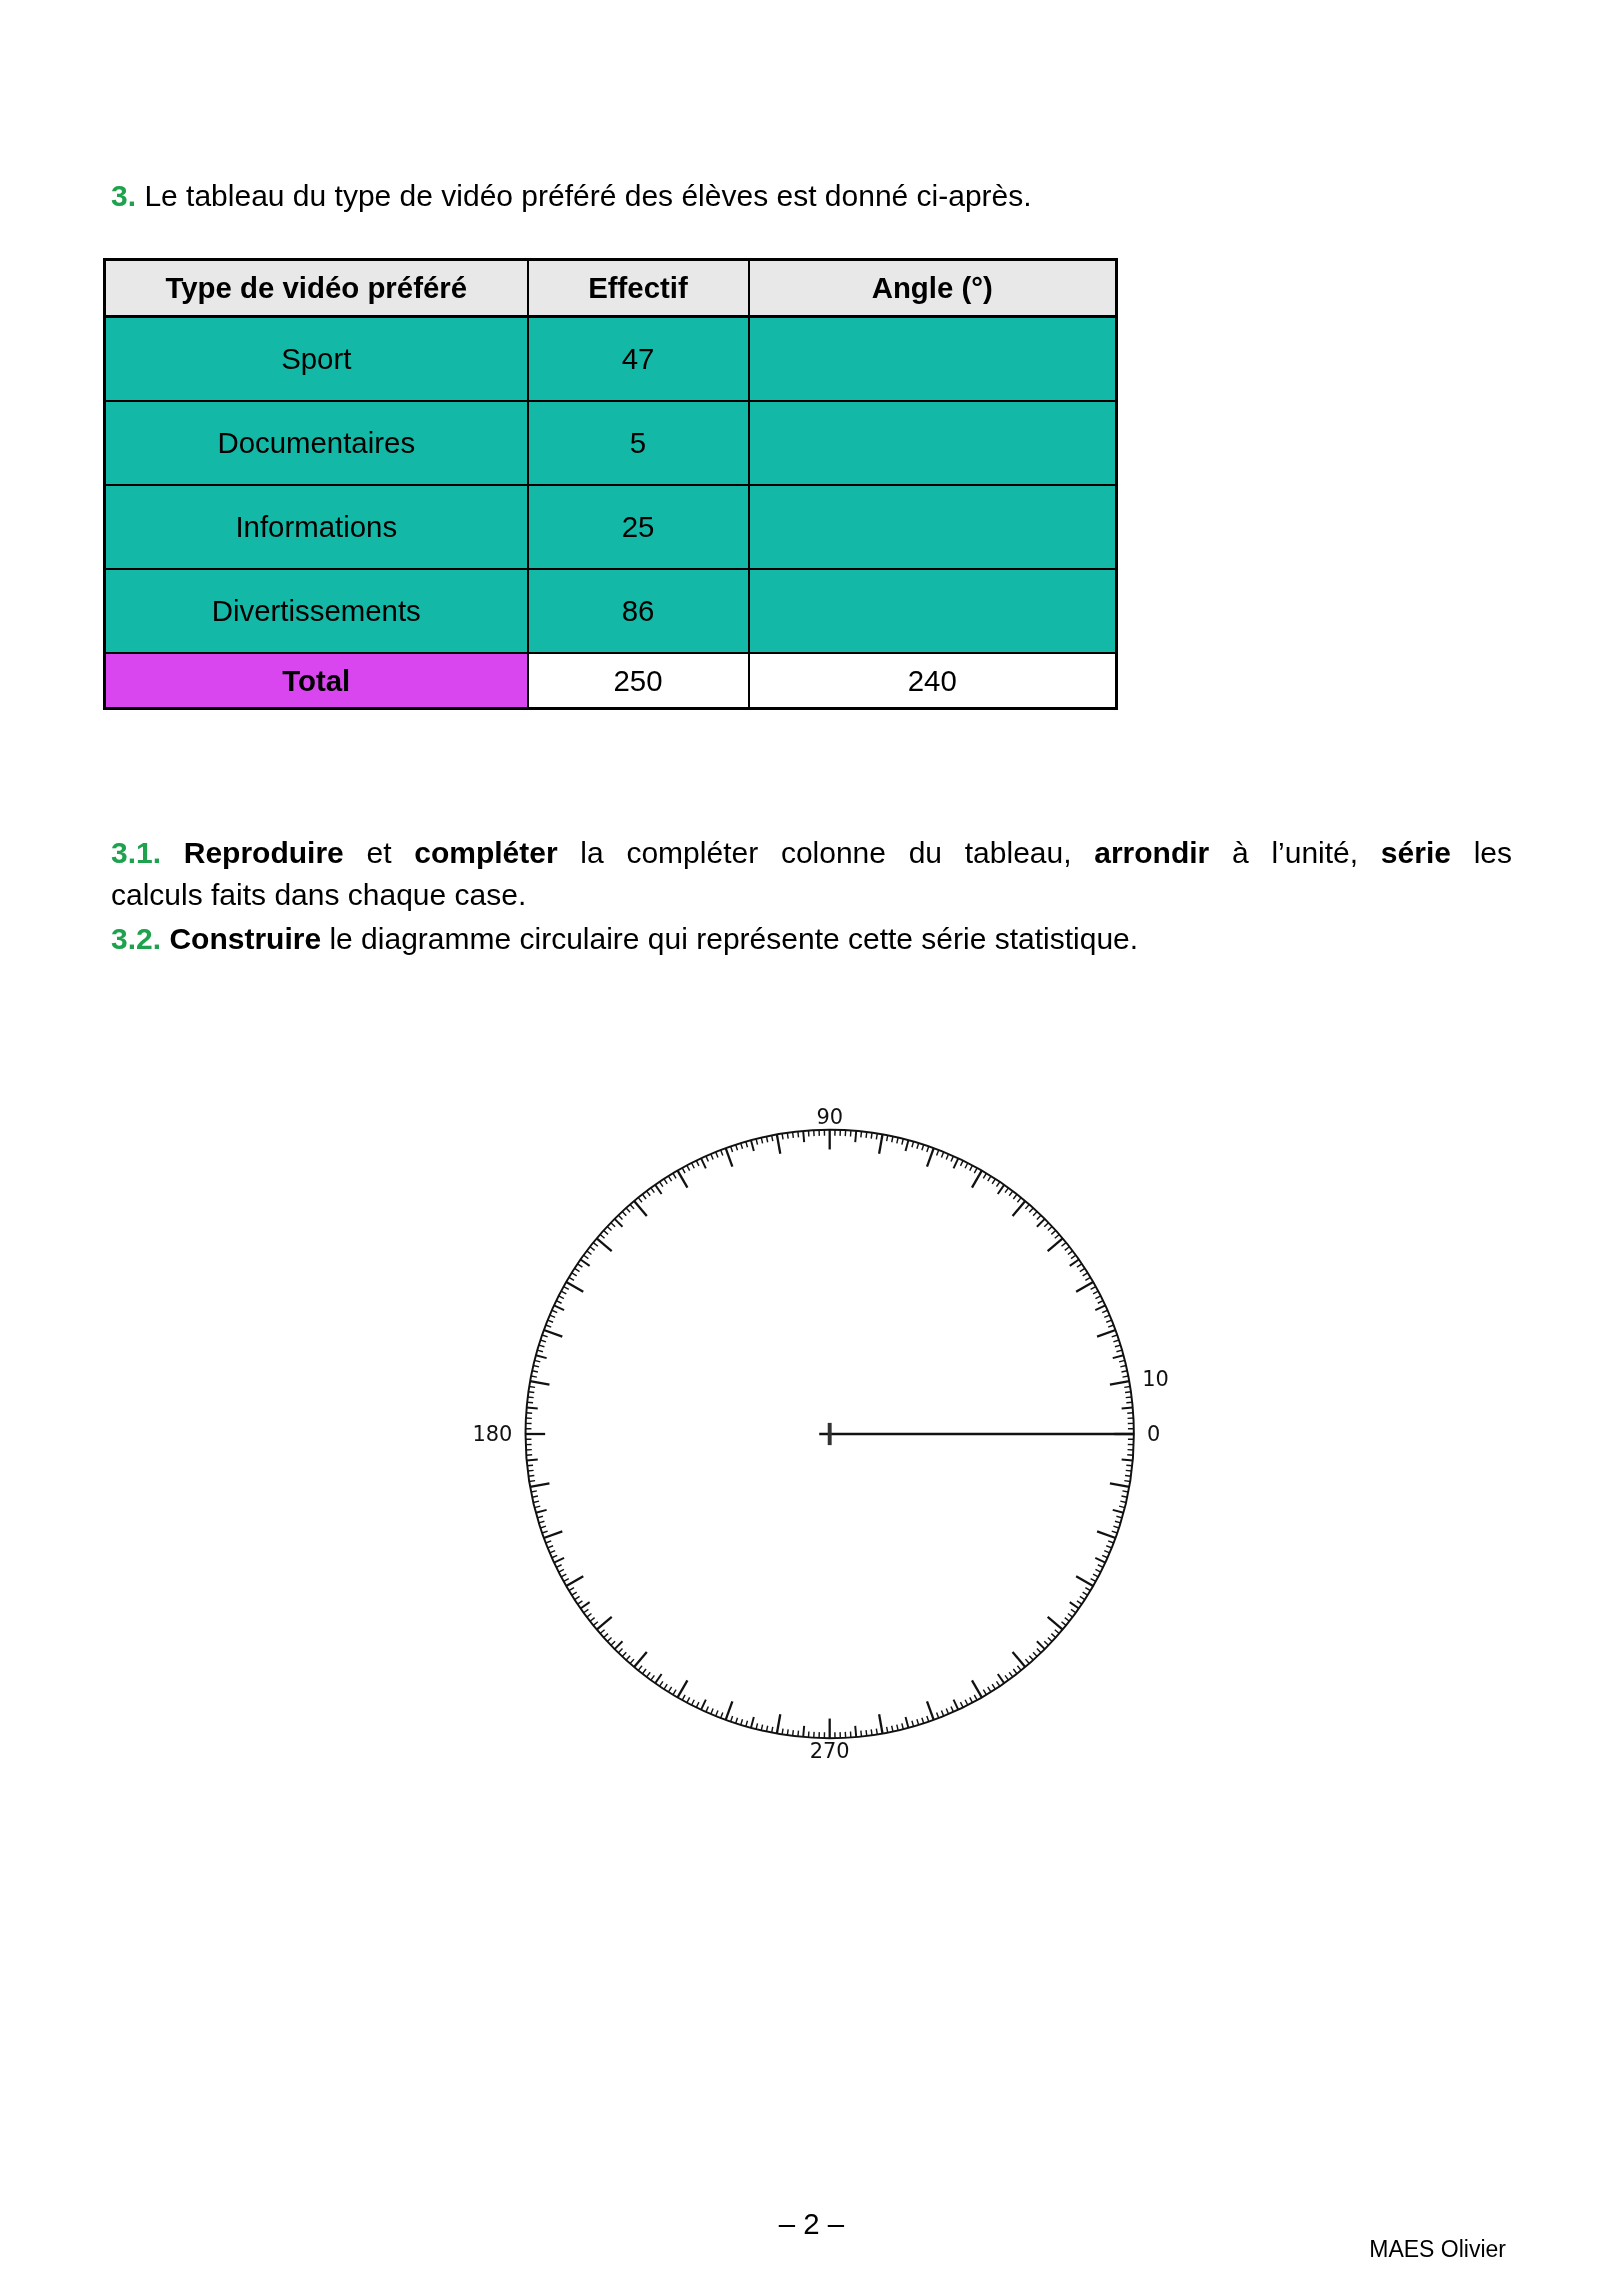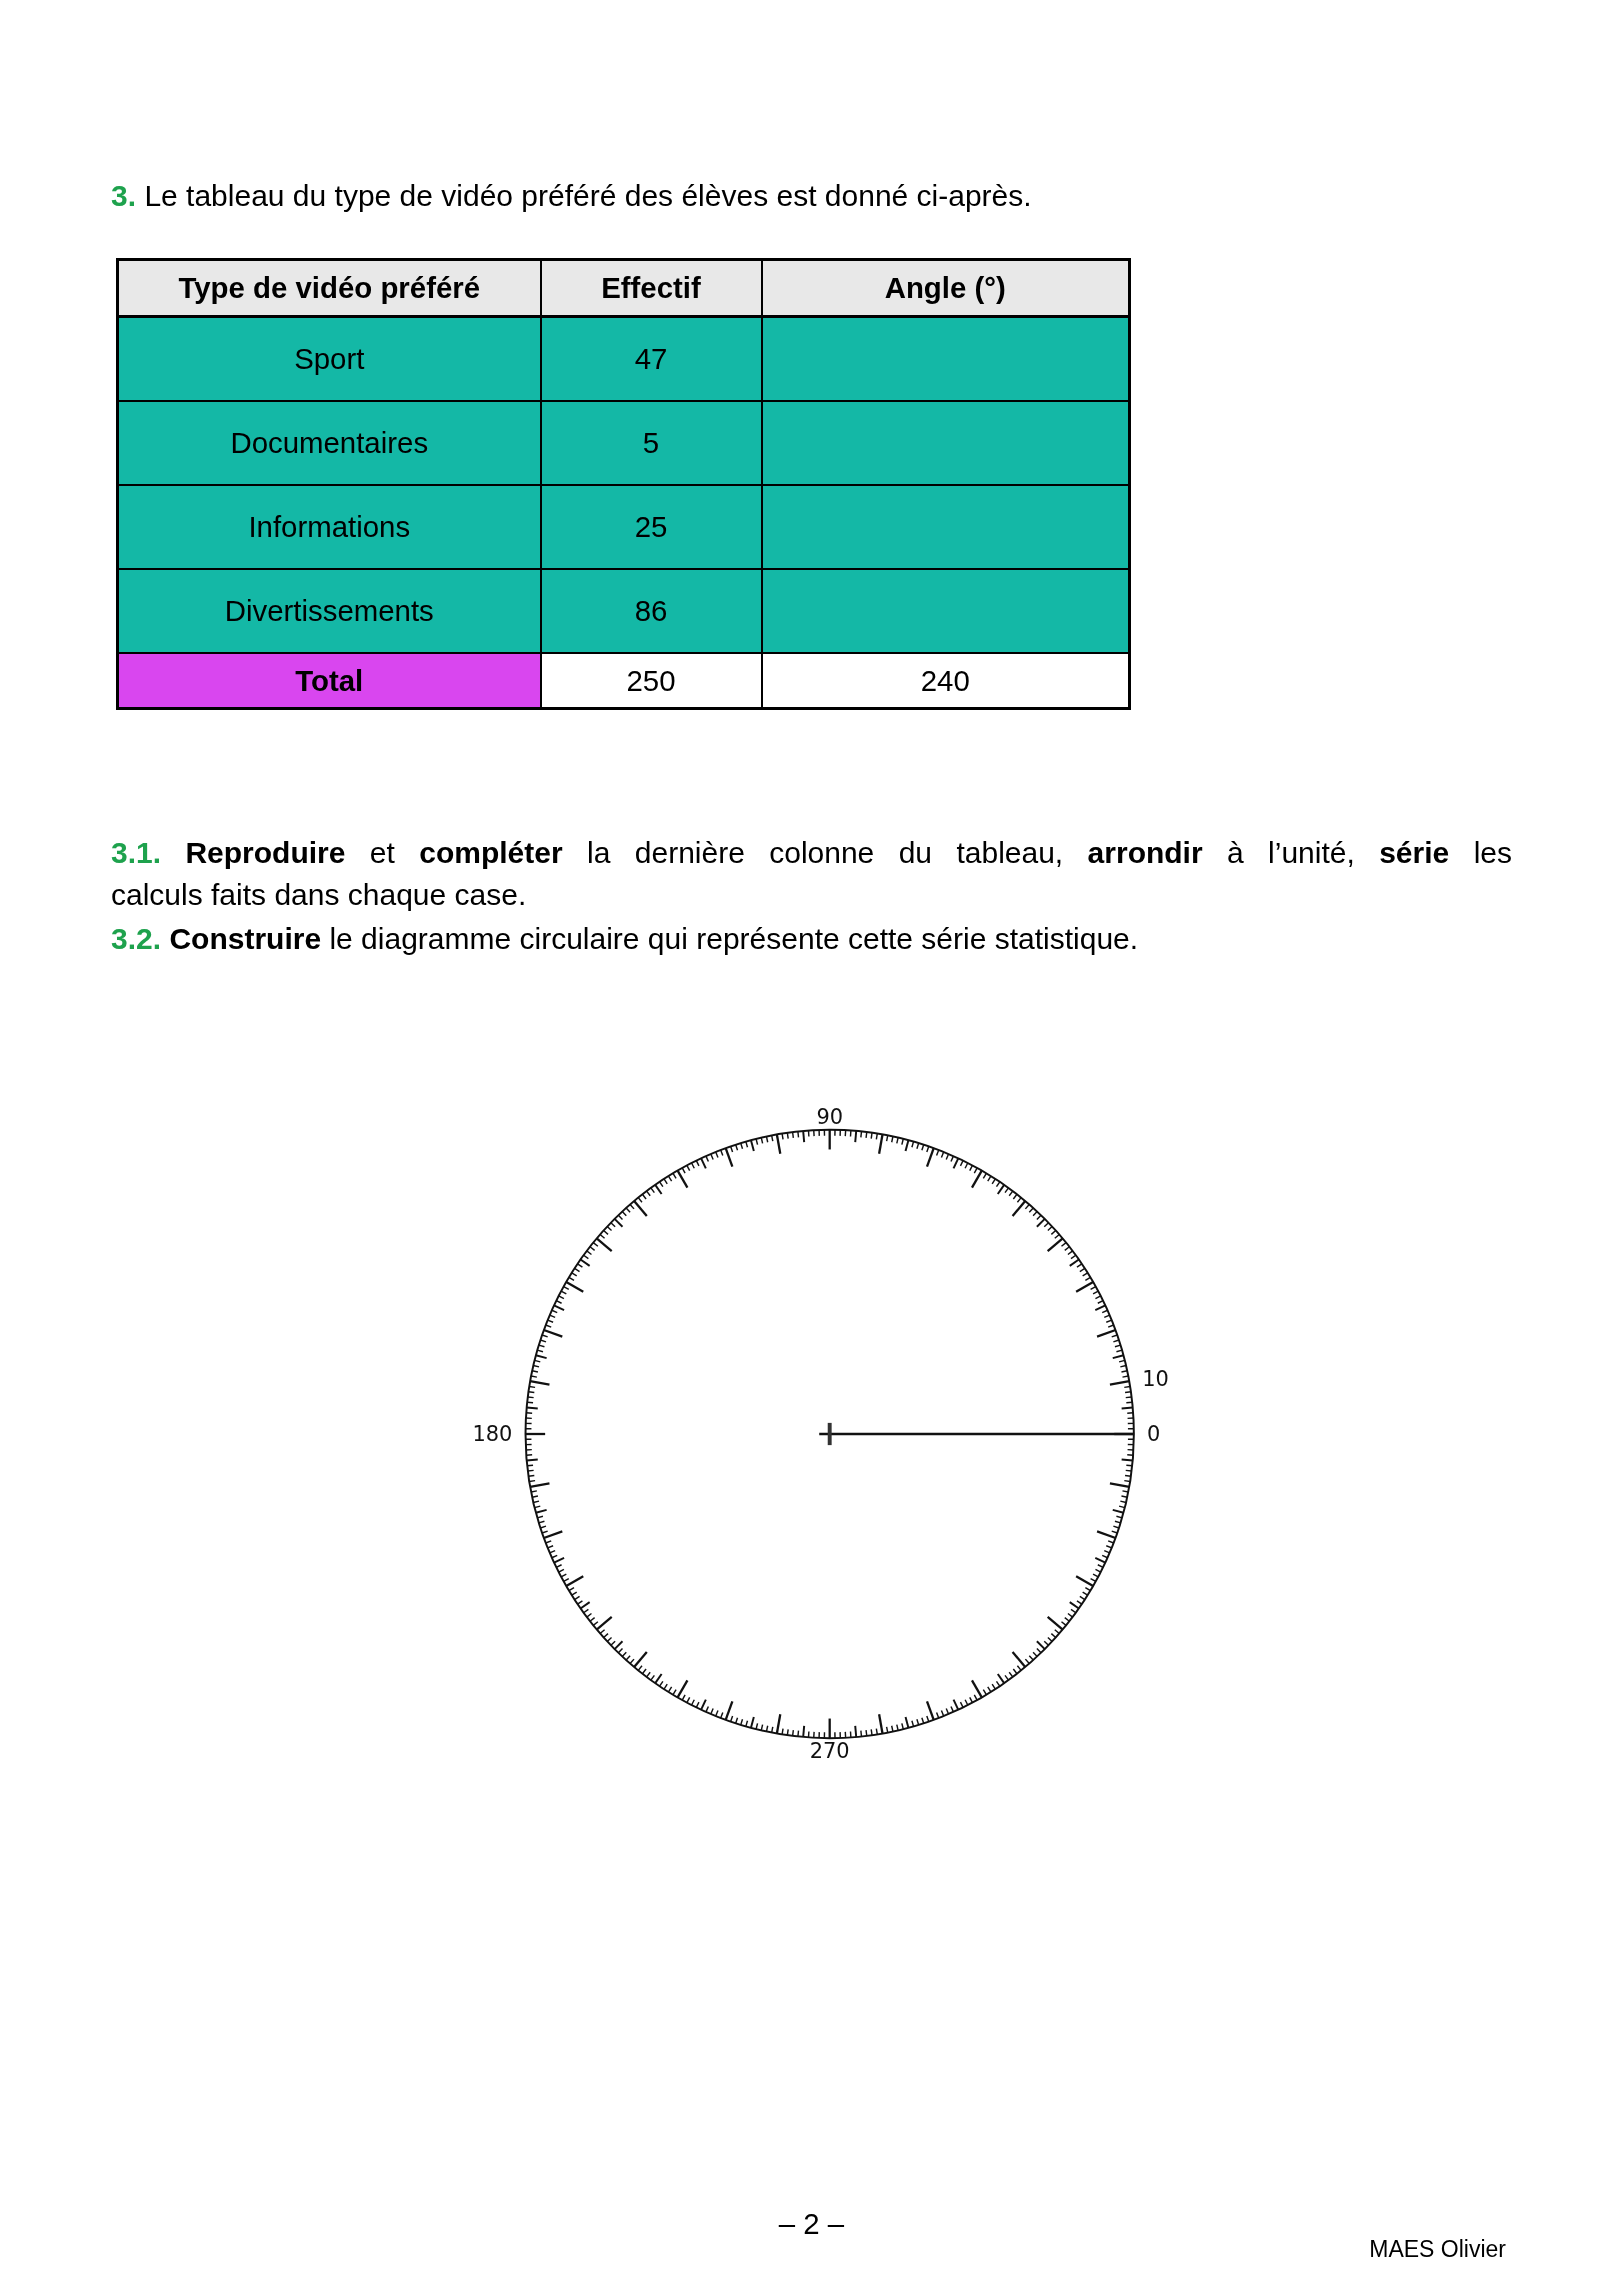--- a/index.html
+++ b/index.html
@@ -9,21 +9,21 @@
   }
   .green { color:#1ea24d; }
   .b { font-weight:bold; }
 
   .heading {
     position:absolute; left:111px; top:137px; width:1404px;
     font-size:30px; line-height:38px;
   }
 
   table.stats {
-    position:absolute; left:116px; top:218px;
+    position:absolute; left:103px; top:218px;
     border-collapse:collapse; table-layout:fixed;
     font-size:29.4px;
     border-radius:10px;
   }
   table.stats td, table.stats th {
     border:2.6px solid #000; text-align:center; vertical-align:middle; padding:0;
     font-weight:normal;
   }
   table.stats { border:3.3px solid #000; }
   table.stats thead th {
@@ -95,21 +95,21 @@
       </tr>
       <tr class="total">
         <td class="label">Total</td>
         <td>250</td>
         <td>240</td>
       </tr>
     </tbody>
   </table>
 
   <div class="para q31">
-    <div class="jline"><span class="green b">3.1.</span> <span class="b">Reproduire</span><span> et </span><span class="b">compléter</span><span> la dernière colonne du tableau, </span><span class="b">arrondir</span><span> à l’unité, </span><span class="b">série</span><span> les</span></div>
+    <div class="jline"><span class="green b">3.1.</span> <span class="b">Reproduire</span><span> et </span><span class="b">compléter</span><span> la compléter colonne du tableau, </span><span class="b">arrondir</span><span> à l’unité, </span><span class="b">série</span><span> les</span></div>
     <div>calculs faits dans chaque case.</div>
   </div>
 
   <div class="para q32">
     <span class="green b">3.2.</span>
     <span class="b">Construire</span><span> le diagramme circulaire qui représente cette série statistique.</span>
   </div>
 
   <div class="protractor-wrap">
     <svg id="protractor" width="746" height="696" viewBox="0 0 1140 1064">

